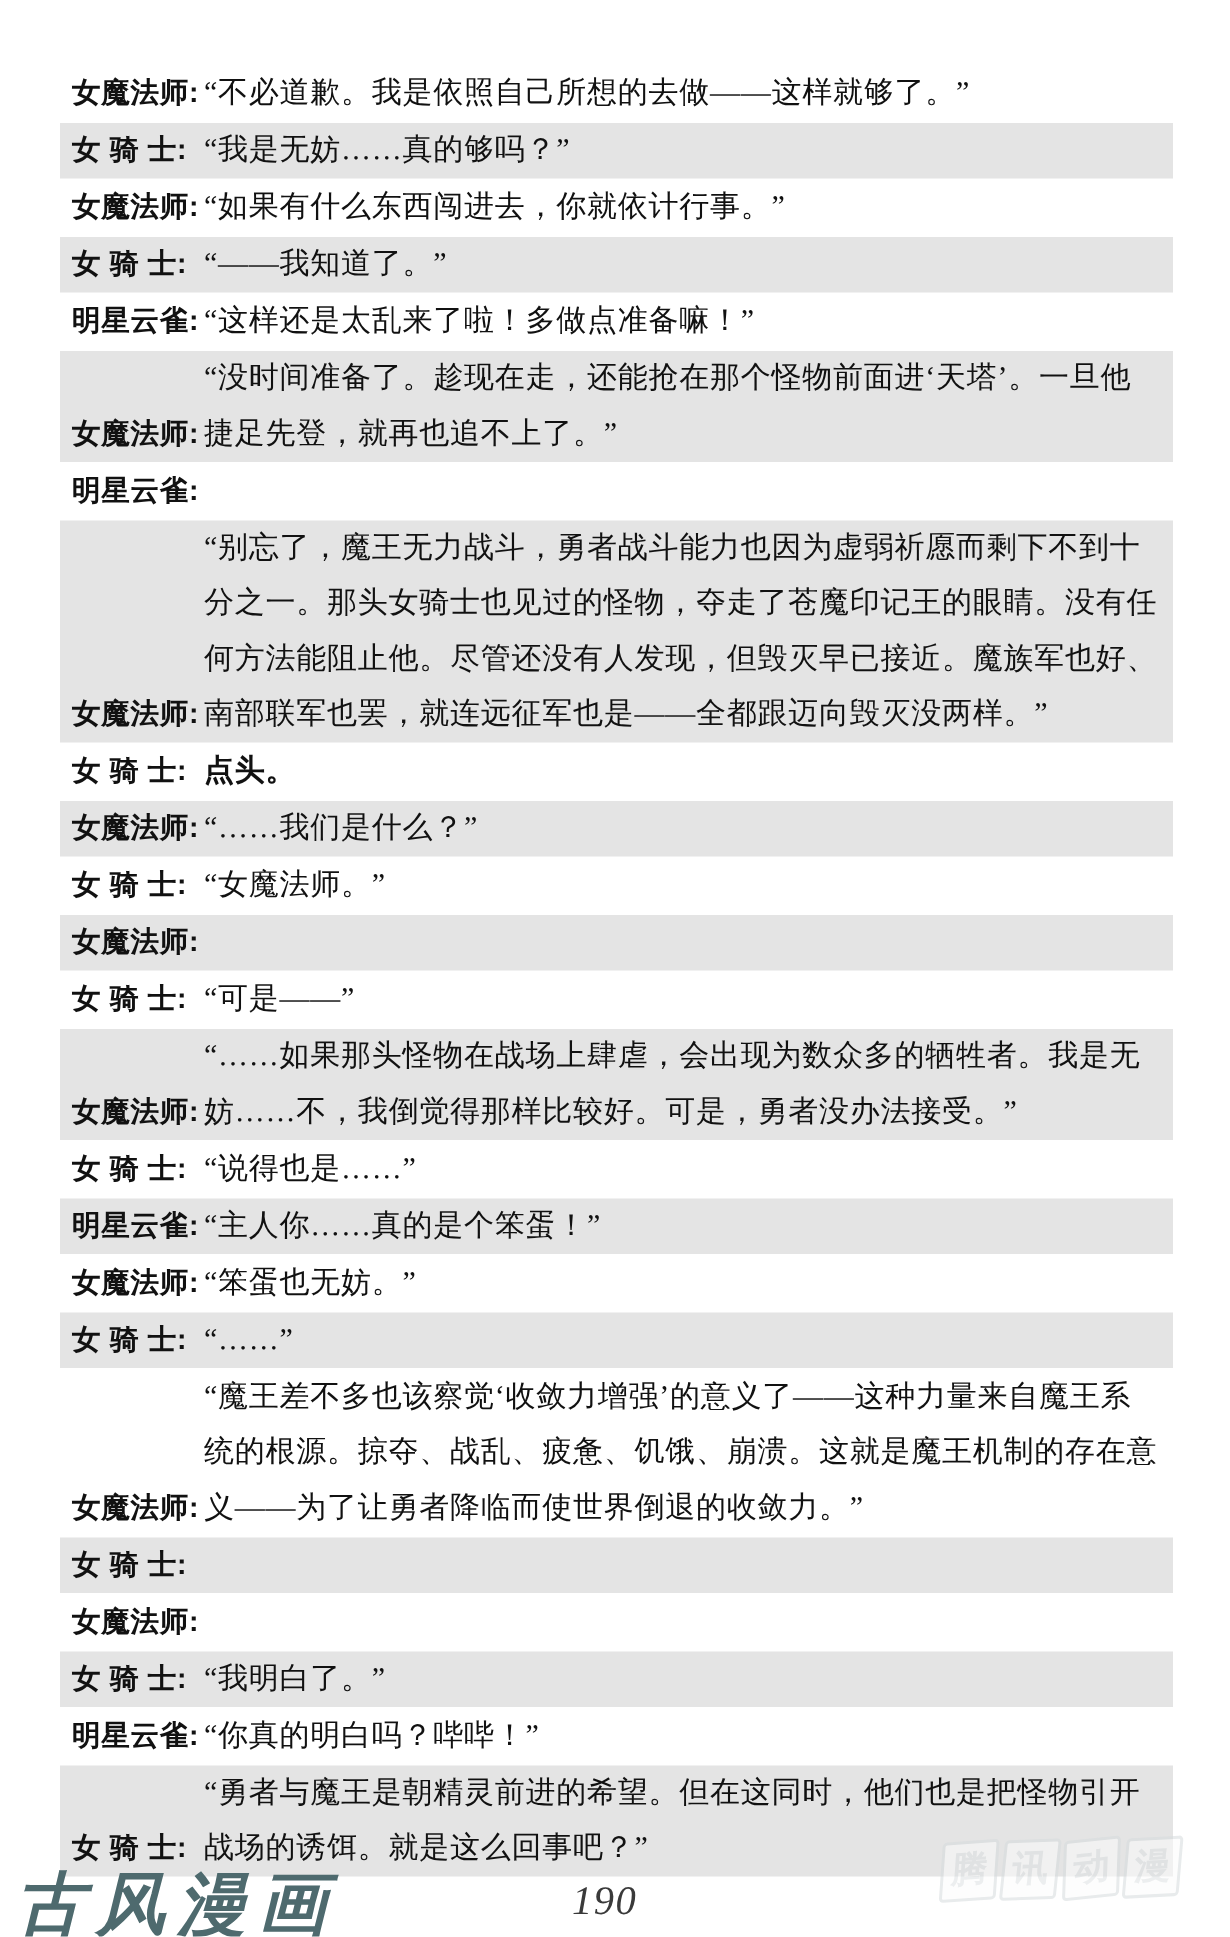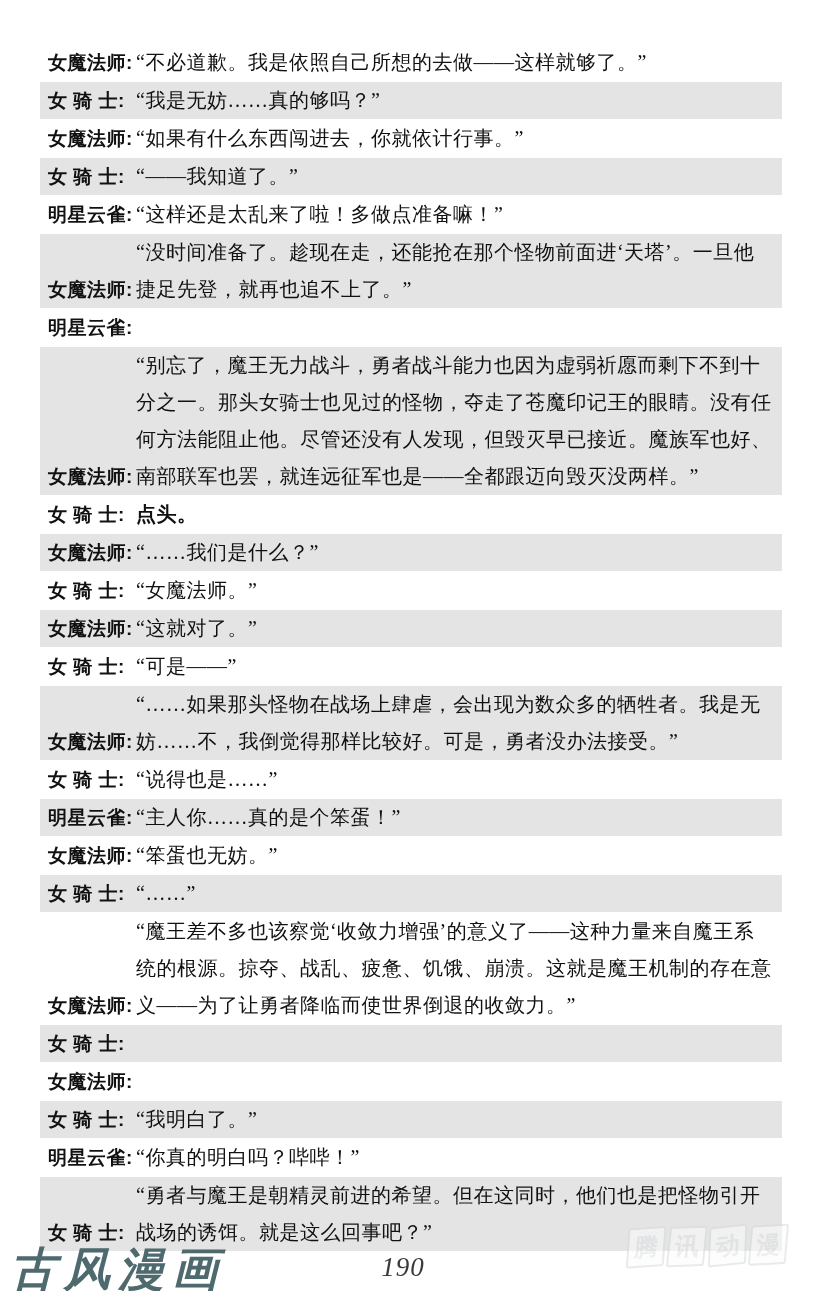--- a/index.html
+++ b/index.html
@@ -114,21 +114,20 @@
       <div class="dialogue-row shaded">
       <div class="speaker">女魔法师:</div>
       <div class="line-text">“……我们是什么？”</div>
     </div>
       <div class="dialogue-row">
       <div class="speaker">女 骑 士:</div>
       <div class="line-text">“女魔法师。”</div>
     </div>
       <div class="dialogue-row shaded">
       <div class="speaker">女魔法师:</div>
-      <div class="line-text">“这就对了。”</div>
     </div>
       <div class="dialogue-row">
       <div class="speaker">女 骑 士:</div>
       <div class="line-text">“可是——”</div>
     </div>
       <div class="dialogue-row shaded">
       <div class="speaker">女魔法师:</div>
       <div class="line-text">“……如果那头怪物在战场上肆虐，会出现为数众多的牺牲者。我是无妨……不，我倒觉得那样比较好。可是，勇者没办法接受。”</div>
     </div>
       <div class="dialogue-row">

